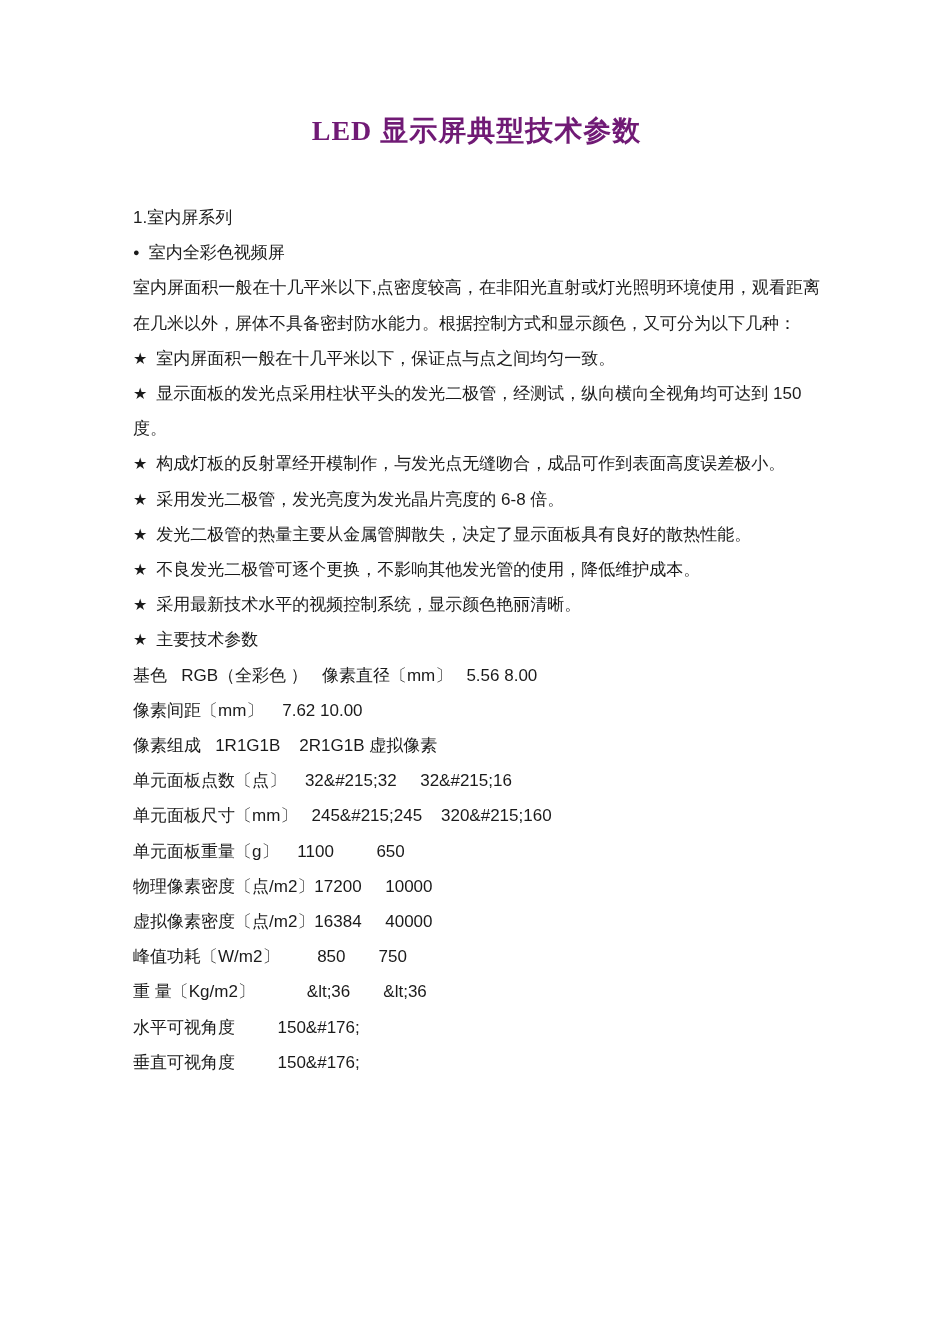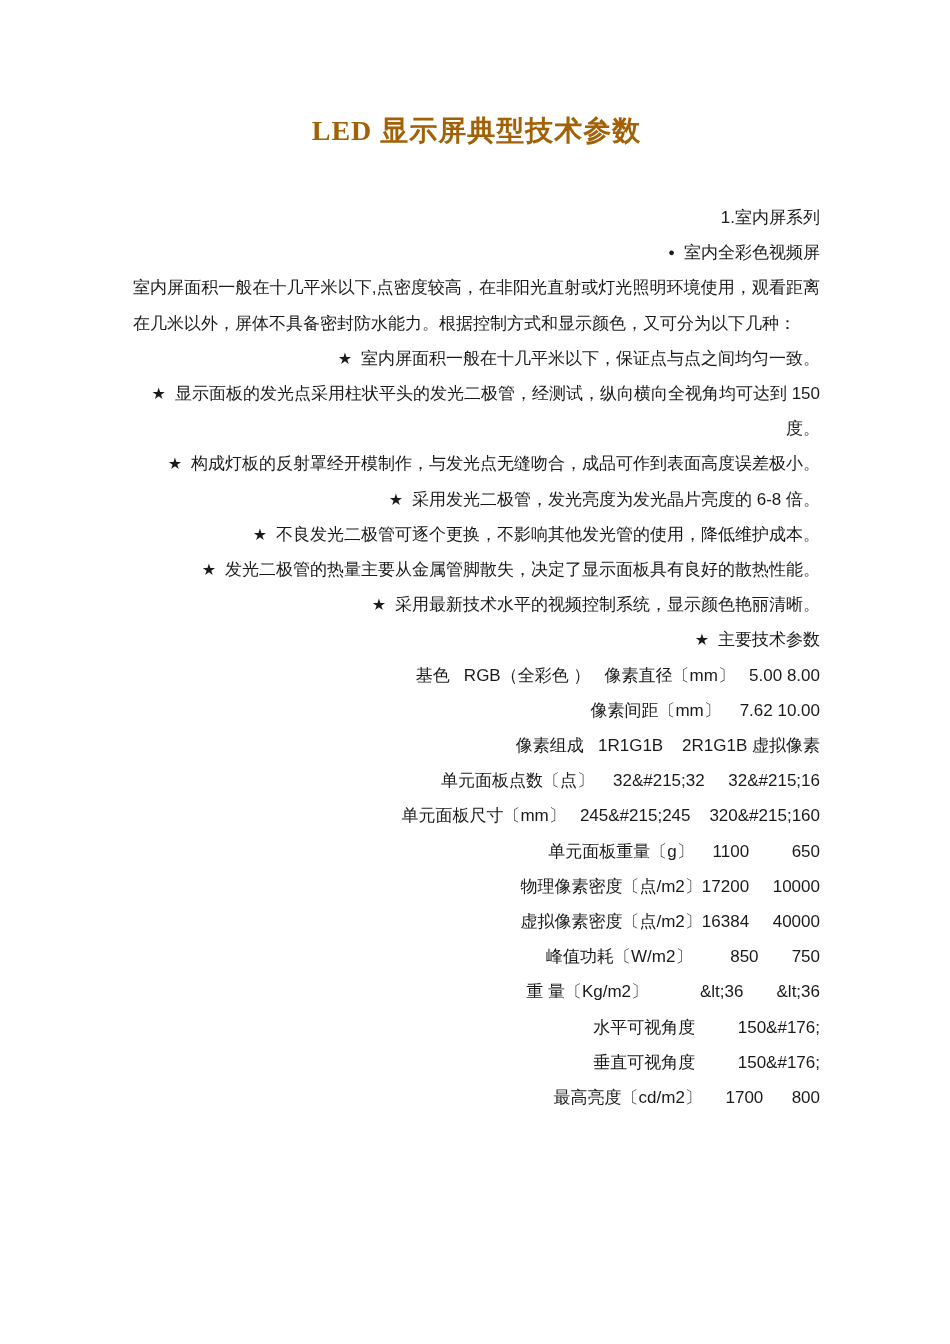--- a/index.html
+++ b/index.html
@@ -19,32 +19,31 @@
     width: 950px;
     height: 1344px;
     padding: 112px 130px 0 133px;
     background: #ffffff;
   }
   .title {
     font-family: "Liberation Serif", "DejaVu Serif", serif;
     font-size: 28px;
     font-weight: 600;
     letter-spacing: 1px;
-    color: #a16207;
+    color: #701a75;
     text-align: center;
     line-height: 38px;
     margin: 0 0 50px 0;
   }
   .line {
     font-size: 17px;
     line-height: 35.2px;
     margin: 0;
     white-space: pre-wrap;
     color: #1a1a1a;
-    text-align: right;
   }
   .para {
     text-align: justify;
   }
   .marker-dot {
     font-size: 11px;
     margin-right: 9px;
     vertical-align: 2px;
     color: #1a1a1a;
   }
@@ -68,35 +67,34 @@
   <p class="line para">室内屏面积一般在十几平米以下,点密度较高，在非阳光直射或灯光照明环境使用，观看距离在几米以外，屏体不具备密封防水能力。根据控制方式和显示颜色，又可分为以下几种：</p>
 
   <p class="line"><span class="marker-star">★</span><span>室内屏面积一般在十几平米以下，保证点与点之间均匀一致。</span></p>
 
   <p class="line"><span class="marker-star">★</span><span>显示面板的发光点采用柱状平头的发光二极管，经测试，纵向横向全视角均可达到 150 度。</span></p>
 
   <p class="line"><span class="marker-star">★</span><span>构成灯板的反射罩经开模制作，与发光点无缝吻合，成品可作到表面高度误差极小。</span></p>
 
   <p class="line"><span class="marker-star">★</span><span>采用发光二极管，发光亮度为发光晶片亮度的 6-8 倍。</span></p>
 
+  <p class="line"><span class="marker-star">★</span><span>发光二极管的热量主要从金属管脚散失，决定了显示面板具有良好的散热性能。</span></p>
+
   <p class="line"><span class="marker-star">★</span><span>不良发光二极管可逐个更换，不影响其他发光管的使用，降低维护成本。</span></p>
-
-  <p class="line"><span class="marker-star">★</span><span>发光二极管的热量主要从金属管脚散失，决定了显示面板具有良好的散热性能。</span></p>
 
   <p class="line"><span class="marker-star">★</span><span>采用最新技术水平的视频控制系统，显示颜色艳丽清晰。</span></p>
 
   <p class="line"><span class="marker-star">★</span><span>主要技术参数</span></p>
 
-  <p class="line">基色   RGB（全彩色 ）   像素直径〔mm〕   5.00 8.00</p>
+  <p class="line">基色   RGB（全彩色 ）   像素直径〔mm〕   5.56 8.00</p>
   <p class="line">像素间距〔mm〕    7.62 10.00</p>
   <p class="line">像素组成   1R1G1B    2R1G1B 虚拟像素</p>
   <p class="line">单元面板点数〔点〕    32&amp;#215;32     32&amp;#215;16</p>
   <p class="line">单元面板尺寸〔mm〕   245&amp;#215;245    320&amp;#215;160</p>
   <p class="line">单元面板重量〔g〕    1100         650</p>
   <p class="line">物理像素密度〔点/m2〕17200     10000</p>
   <p class="line">虚拟像素密度〔点/m2〕16384     40000</p>
   <p class="line">峰值功耗〔W/m2〕        850       750</p>
   <p class="line">重 量〔Kg/m2〕           &amp;lt;36       &amp;lt;36</p>
   <p class="line">水平可视角度         150&amp;#176;</p>
   <p class="line">垂直可视角度         150&amp;#176;</p>
-  <p class="line">最高亮度〔cd/m2〕     1700      800</p>
 
 </div>
 
 </body></html>

